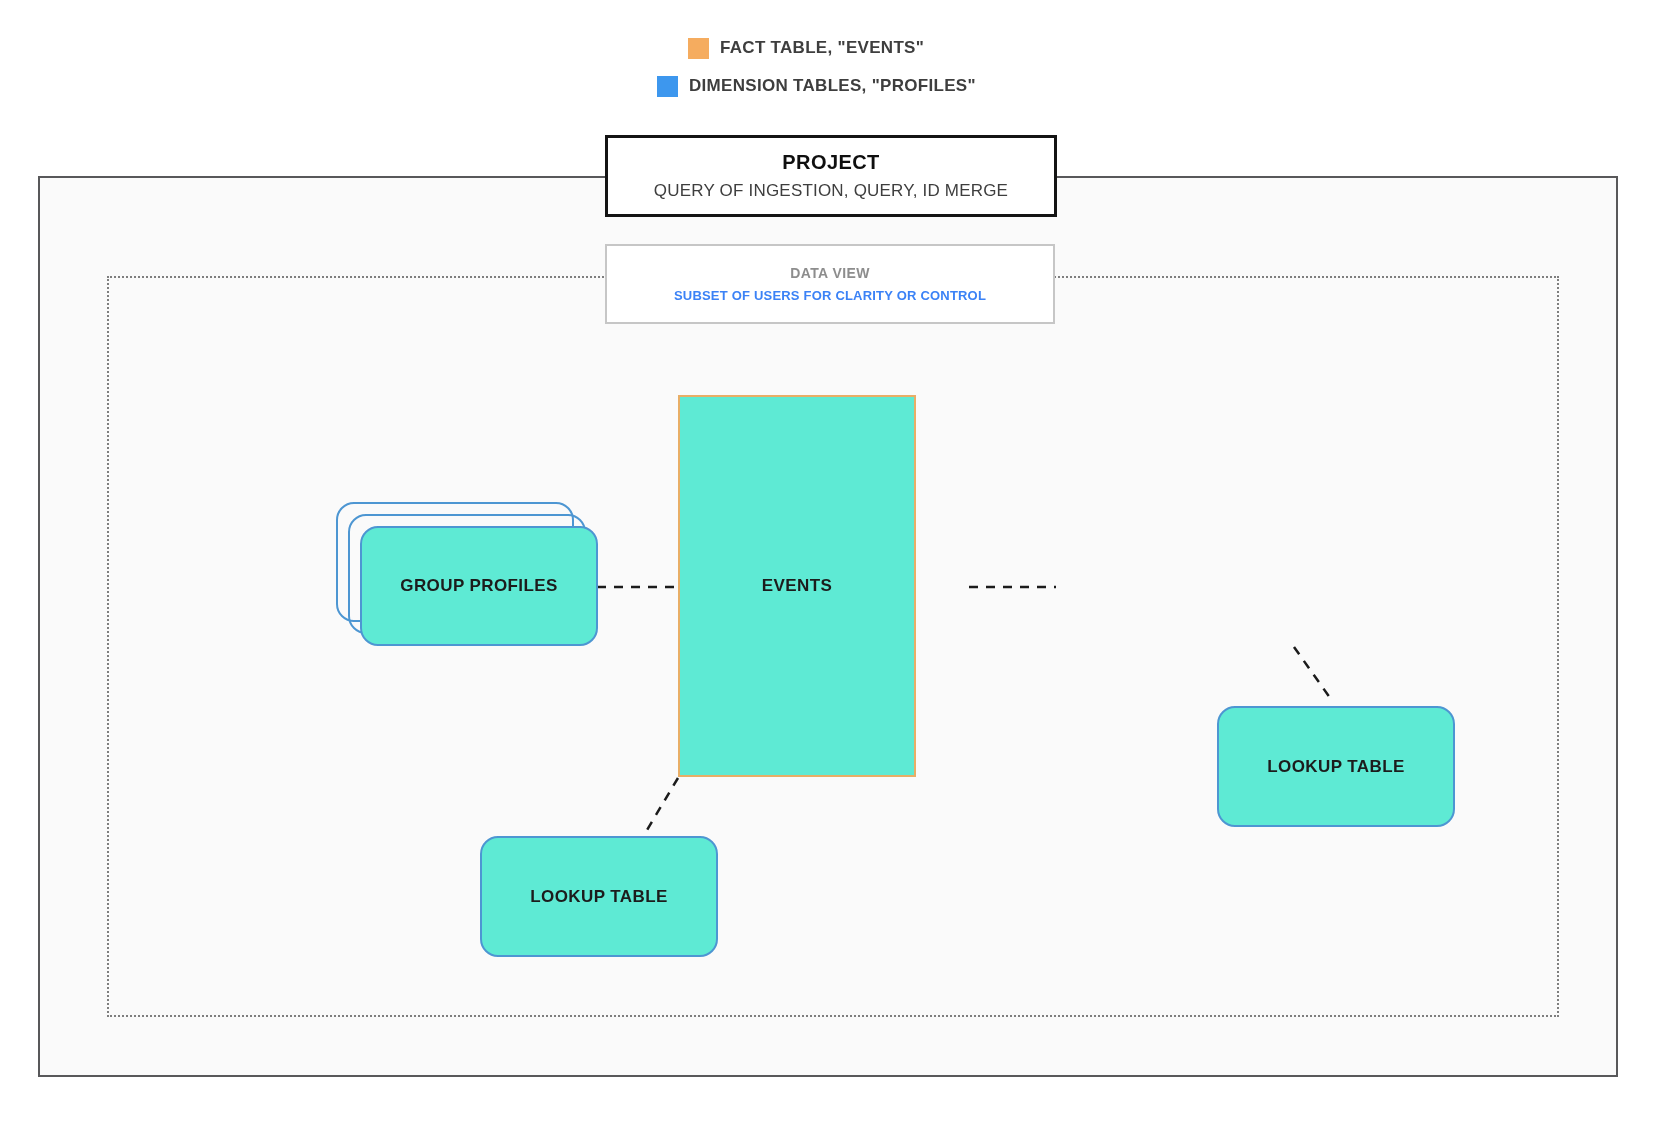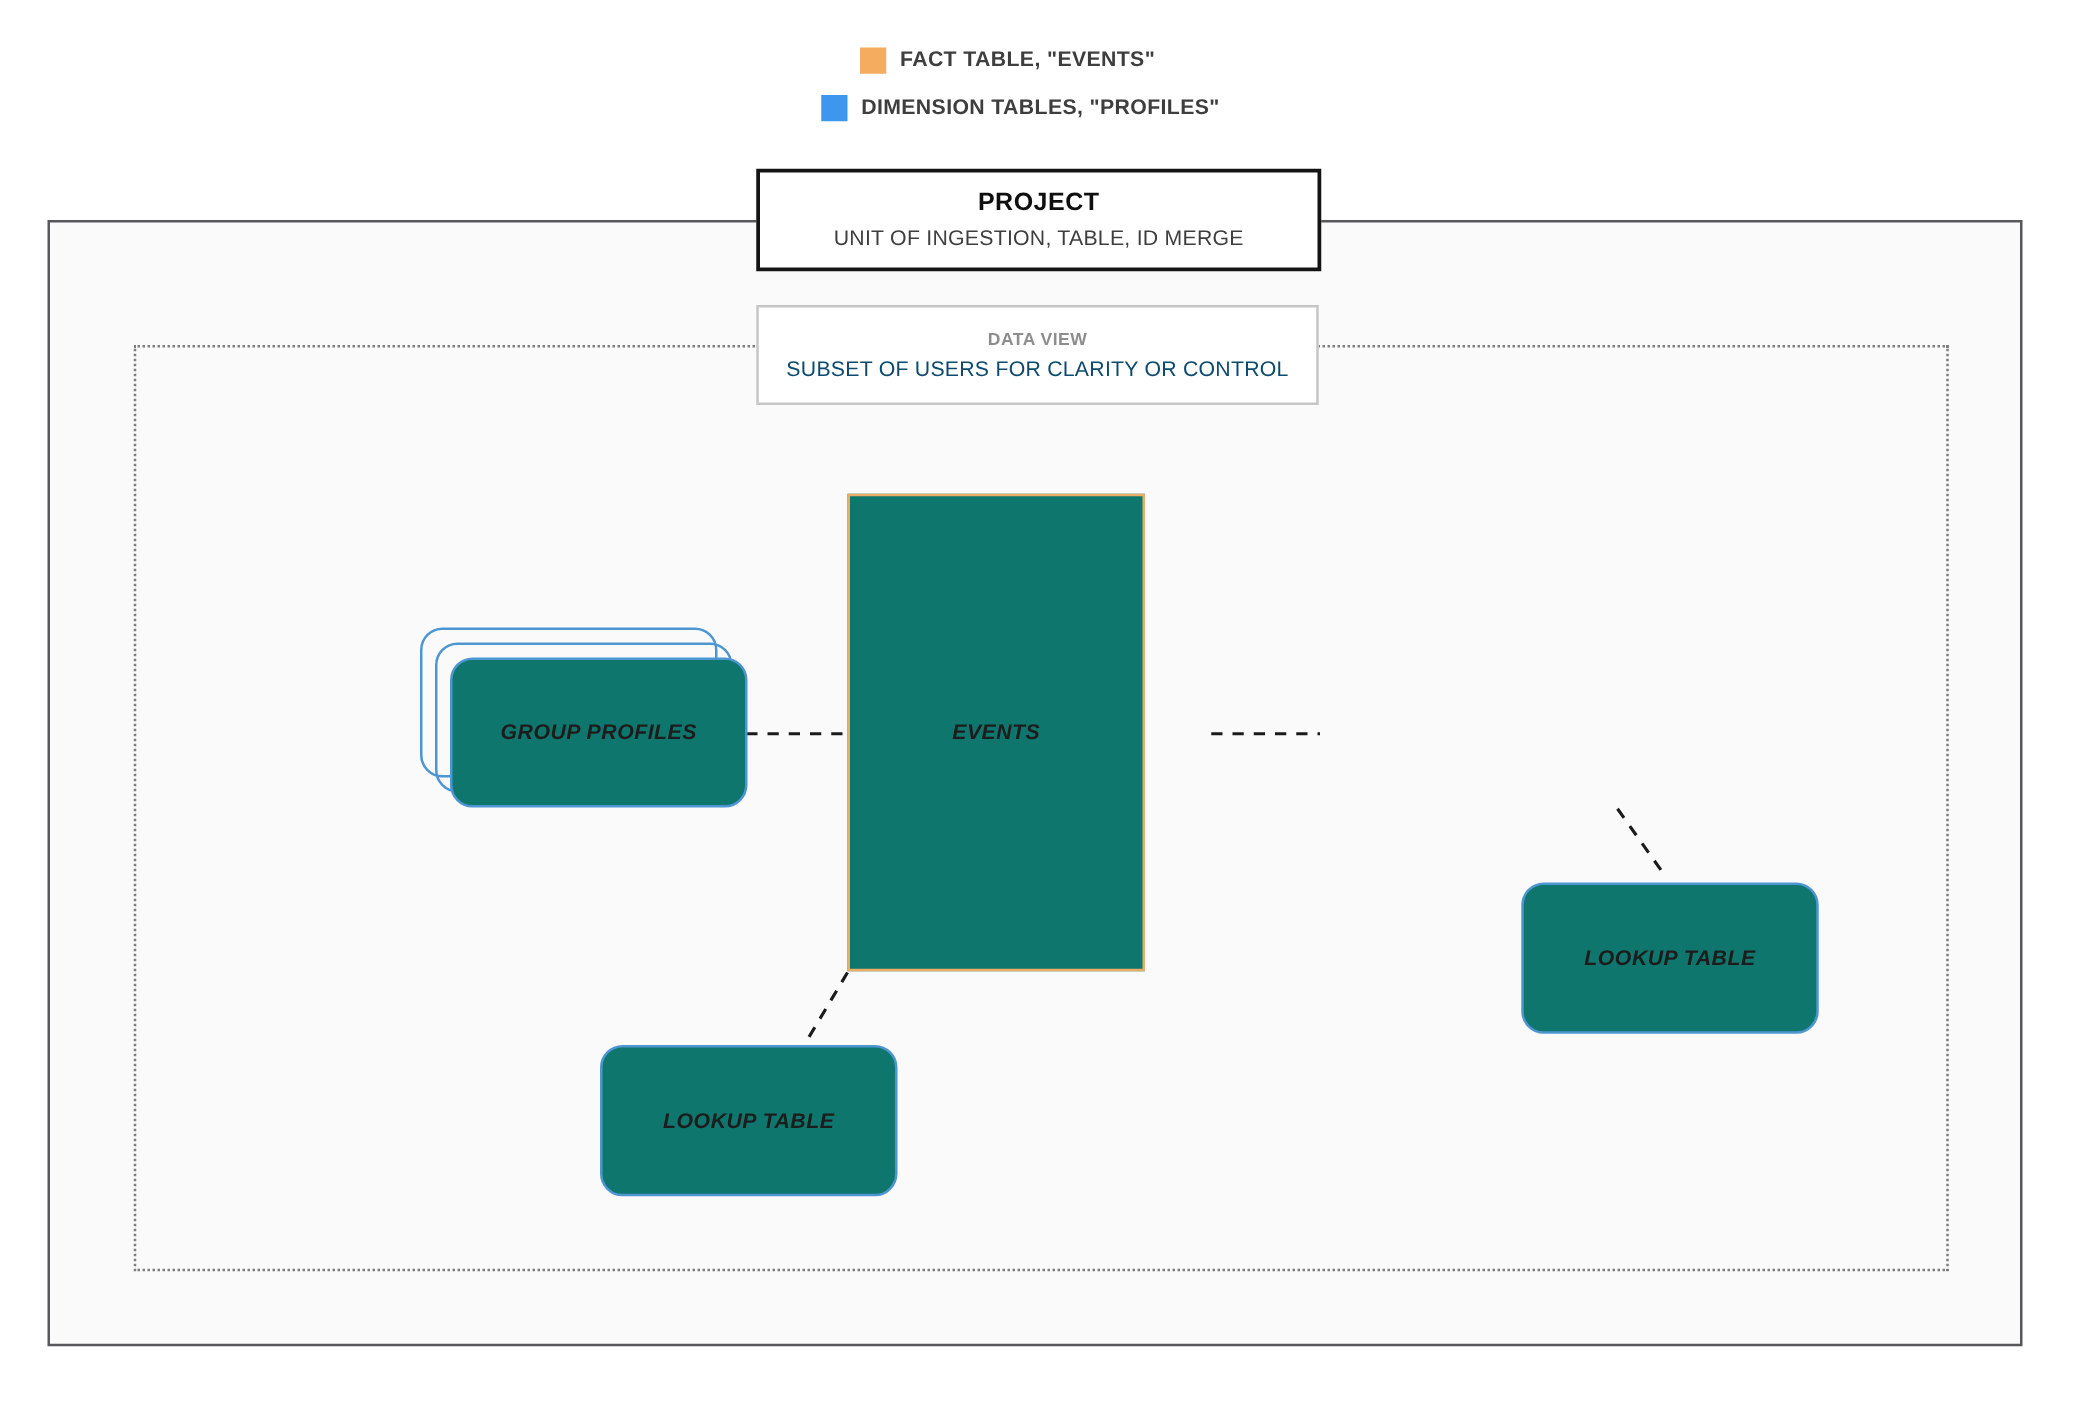--- a/index.html
+++ b/index.html
@@ -42,30 +42,30 @@
     left: 605px; top: 135px; width: 452px; height: 82px;
     border: 3px solid #141414;
   }
   #project-box .box-title { font-size: 20px; font-weight: bold; color: #0F0F0F; letter-spacing: 0.4px; }
   #project-box .box-subtitle { font-size: 17px; font-weight: 400; color: #3E3E3E; margin-top: 7px; letter-spacing: 0.2px; }
   #data-view-box {
     left: 605px; top: 244px; width: 450px; height: 80px;
     border: 2px solid #C6C6C6;
   }
   #data-view-box .box-title { font-size: 14px; font-weight: bold; color: #8D8D8D; letter-spacing: 0.4px; }
-  #data-view-box .box-subtitle { font-size: 17px; font-weight: 400; color: #0c4a6e; margin-top: 7px; letter-spacing: 0.2px; }
+  #data-view-box .box-subtitle { font-size: 13px; font-weight: 700; color: #3b82f6; margin-top: 7px; letter-spacing: 0.2px; }
 
   
   #connector-layer { position: absolute; left: 0; top: 0; width: 1664px; height: 1128px; z-index: 2; }
   .connector { stroke: #1B1B1B; stroke-width: 2.5; stroke-dasharray: 9 8; }
 
   
   .node {
     display: flex; align-items: center; justify-content: center; text-align: right;
-    background: #0f766e; z-index: 3; font-style: italic;
+    background: #5eead4; z-index: 3;
   }
   .node-label { font-size: 17px; font-weight: bold; color: #1C1C1C; letter-spacing: 0.4px; white-space: nowrap; }
   .dim-node { border: 2.5px solid #4D96D2; border-radius: 18px; }
   #events-node {
     left: 678px; top: 395px; width: 238px; height: 382px;
     border: 2px solid #E8AE66; border-radius: 0;
   }
   #group-profiles-node { left: 360px; top: 526px; width: 238px; height: 120px; }
   .group-ghost { width: 238px; height: 120px; z-index: 3; }
   #group-ghost-back { left: 336px; top: 502px; }
@@ -113,21 +113,21 @@
   <div class="abs node dim-node" id="lookup-table-right-node" style="border-color: rgb(77, 150, 210);">
     <span class="node-label">LOOKUP TABLE</span>
   </div>
 
   <div class="abs node dim-node" id="lookup-table-left-node" style="border-color: rgb(77, 150, 210);">
     <span class="node-label">LOOKUP TABLE</span>
   </div>
 
   <div class="abs header-box" id="project-box" style="border-color: rgb(20, 20, 20);">
     <div class="box-title">PROJECT</div>
-    <div class="box-subtitle">UNIT OF INGESTION, TABLE, ID MERGE</div>
+    <div class="box-subtitle">QUERY OF INGESTION, QUERY, ID MERGE</div>
   </div>
 
   <div class="abs header-box" id="data-view-box" style="border-color: rgb(198, 198, 198);">
     <div class="box-title">DATA VIEW</div>
     <div class="box-subtitle">SUBSET OF USERS FOR CLARITY OR CONTROL</div>
   </div>
 
 </div>
 
 </body></html>

